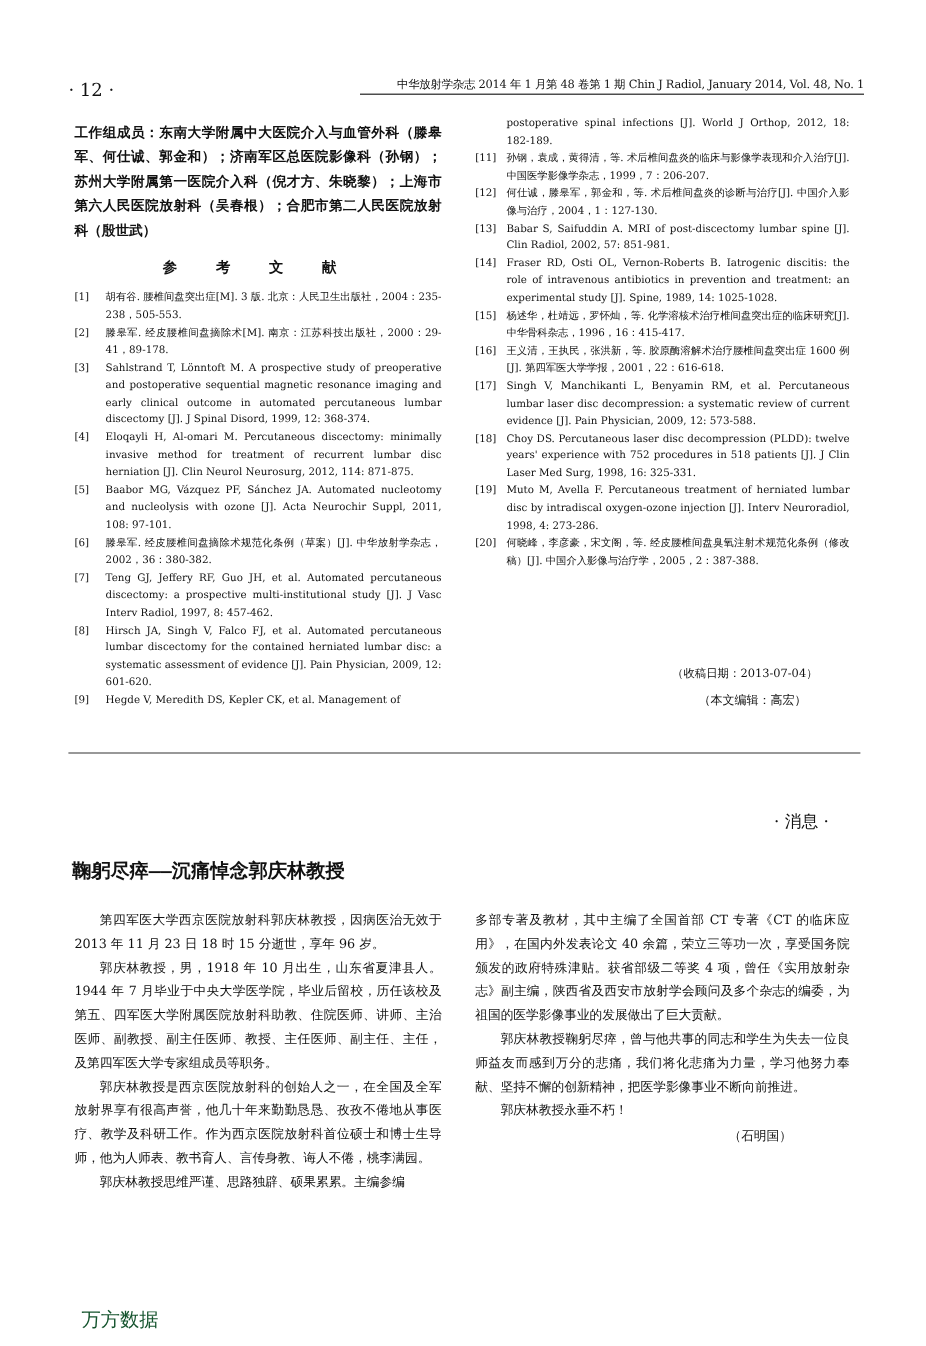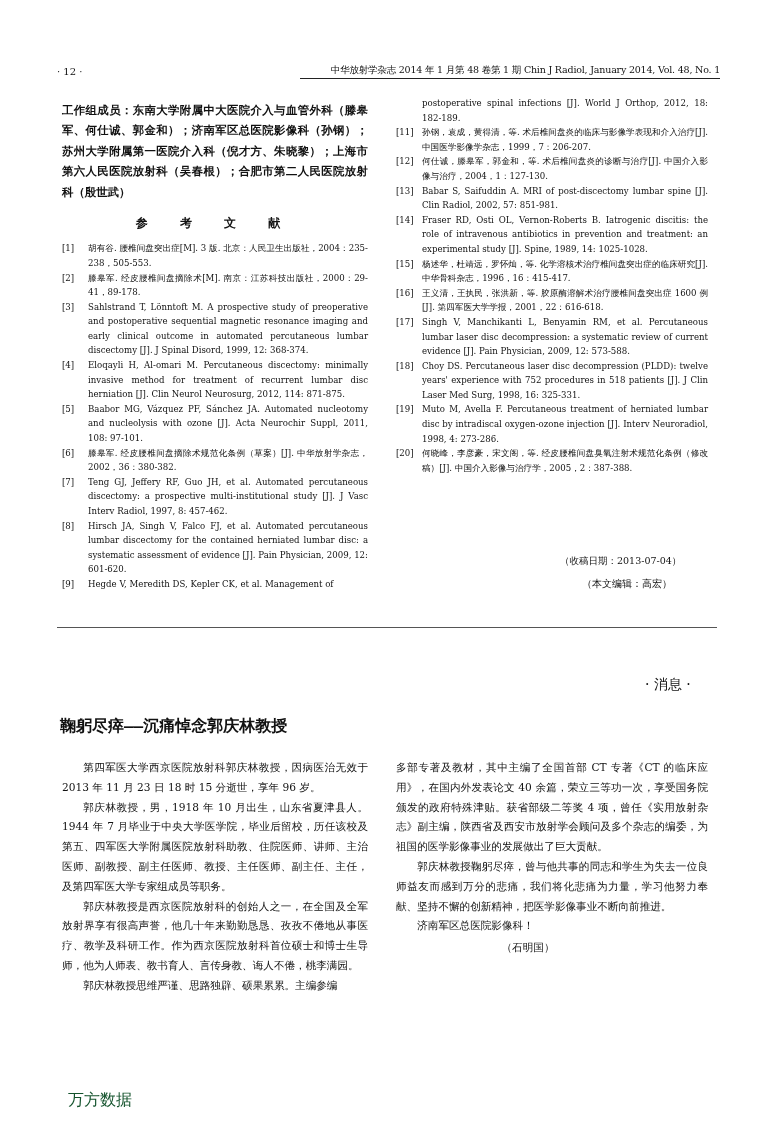--- a/index.html
+++ b/index.html
@@ -1,20 +1,20 @@
 <!DOCTYPE html>
 <html><head>
 <meta charset="utf-8">
 <style>
   html, body { margin: 0; padding: 0; background: #ffffff; }
   body {
     width: 772px; height: 1122px; position: relative; overflow: hidden;
     font-family: "DejaVu Serif", "Liberation Serif", serif; color: #111;
   }
-  .page-num { position: absolute; left: 57px; top: 66px; font-size: 10px; }
+  .page-num { position: absolute; left: 57px; top: 66px; font-size: 15px; }
   .running-head {
     position: absolute; left: 300px; top: 64px; width: 420px;
     font-size: 9.5px; text-align: right; border-bottom: 1px solid #222;
     padding-bottom: 1px; white-space: nowrap; letter-spacing: -0.2px;
   }
   .col { position: absolute; font-size: 9px; line-height: 15.3px; }
   .col-left { left: 62px; top: 100px; width: 306px; }
   .col-right { left: 396px; top: 96px; width: 312px; }
   .authors-block { font-size: 11.4px; line-height: 20.4px; font-weight: bold; text-align: justify; }
   .refs-title { text-align: center; font-weight: bold; font-size: 12px; letter-spacing: 14px; margin: 14px 0 10px; }
@@ -24,21 +24,21 @@
   .received { position: absolute; left: 560px; top: 555px; font-size: 9.5px; }
   .editor { position: absolute; left: 582px; top: 577px; font-size: 10px; }
   .sep-line { position: absolute; left: 57px; top: 627px; width: 660px; border-top: 1px solid #555; }
   .section-tag { position: absolute; left: 630px; top: 676px; font-size: 14px; margin-left: 15px; }
   .obit-title { position: absolute; left: 60px; top: 716px; font-size: 16px; font-weight: bold; font-family: Liberation Mono, monospace; }
   .obit-col { position: absolute; font-size: 10.6px; line-height: 19.8px; text-align: justify; }
   .obit-left { left: 62px; top: 758px; width: 306px; }
   .obit-right { left: 396px; top: 758px; width: 312px; }
   .obit-col p { margin: 0; text-indent: 2em; }
   .obit-col p.cont { text-indent: 0; }
-  .signature { text-align: center; padding-right: 48px; margin-top: 2px; }
+  .signature { text-align: right; padding-right: 48px; margin-top: 2px; }
   .watermark { position: absolute; left: 68px; top: 1090px; font-size: 16px; color: #14532d; font-family: "DejaVu Sans", "Liberation Sans", sans-serif; }
 </style>
 </head>
 <body>
 
 <div class="page-num">· 12 ·</div>
 <div class="running-head">中华放射学杂志 2014 年 1 月第 48 卷第 1 期   Chin J Radiol, January 2014, Vol. 48, No. 1</div>
 
 <div class="col col-left">
   <div class="authors-block">工作组成员：东南大学附属中大医院介入与血管外科（滕皋军、何仕诚、郭金和）；济南军区总医院影像科（孙钢）；苏州大学附属第一医院介入科（倪才方、朱晓黎）；上海市第六人民医院放射科（吴春根）；合肥市第二人民医院放射科（殷世武）</div>
@@ -143,18 +143,18 @@
 <div class="obit-col obit-left" id="obit-left">
     <p>第四军医大学西京医院放射科郭庆林教授，因病医治无效于 2013 年 11 月 23 日 18 时 15 分逝世，享年 96 岁。</p>
     <p>郭庆林教授，男，1918 年 10 月出生，山东省夏津县人。1944 年 7 月毕业于中央大学医学院，毕业后留校，历任该校及第五、四军医大学附属医院放射科助教、住院医师、讲师、主治医师、副教授、副主任医师、教授、主任医师、副主任、主任，及第四军医大学专家组成员等职务。</p>
     <p>郭庆林教授是西京医院放射科的创始人之一，在全国及全军放射界享有很高声誉，他几十年来勤勤恳恳、孜孜不倦地从事医疗、教学及科研工作。作为西京医院放射科首位硕士和博士生导师，他为人师表、教书育人、言传身教、诲人不倦，桃李满园。</p>
     <p>郭庆林教授思维严谨、思路独辟、硕果累累。主编参编</p>
   </div>
 <div class="obit-col obit-right">
   <div id="obit-right">
       <p class="cont">多部专著及教材，其中主编了全国首部 CT 专著《CT 的临床应用》，在国内外发表论文 40 余篇，荣立三等功一次，享受国务院颁发的政府特殊津贴。获省部级二等奖 4 项，曾任《实用放射杂志》副主编，陕西省及西安市放射学会顾问及多个杂志的编委，为祖国的医学影像事业的发展做出了巨大贡献。</p>
       <p>郭庆林教授鞠躬尽瘁，曾与他共事的同志和学生为失去一位良师益友而感到万分的悲痛，我们将化悲痛为力量，学习他努力奉献、坚持不懈的创新精神，把医学影像事业不断向前推进。</p>
-      <p>济南军区总医院影像科！</p>
+      <p>郭庆林教授永垂不朽！</p>
     </div>
   <div class="signature">（石明国）</div>
 </div>
 
 <div class="watermark">万方数据</div>
 
 </body></html>

